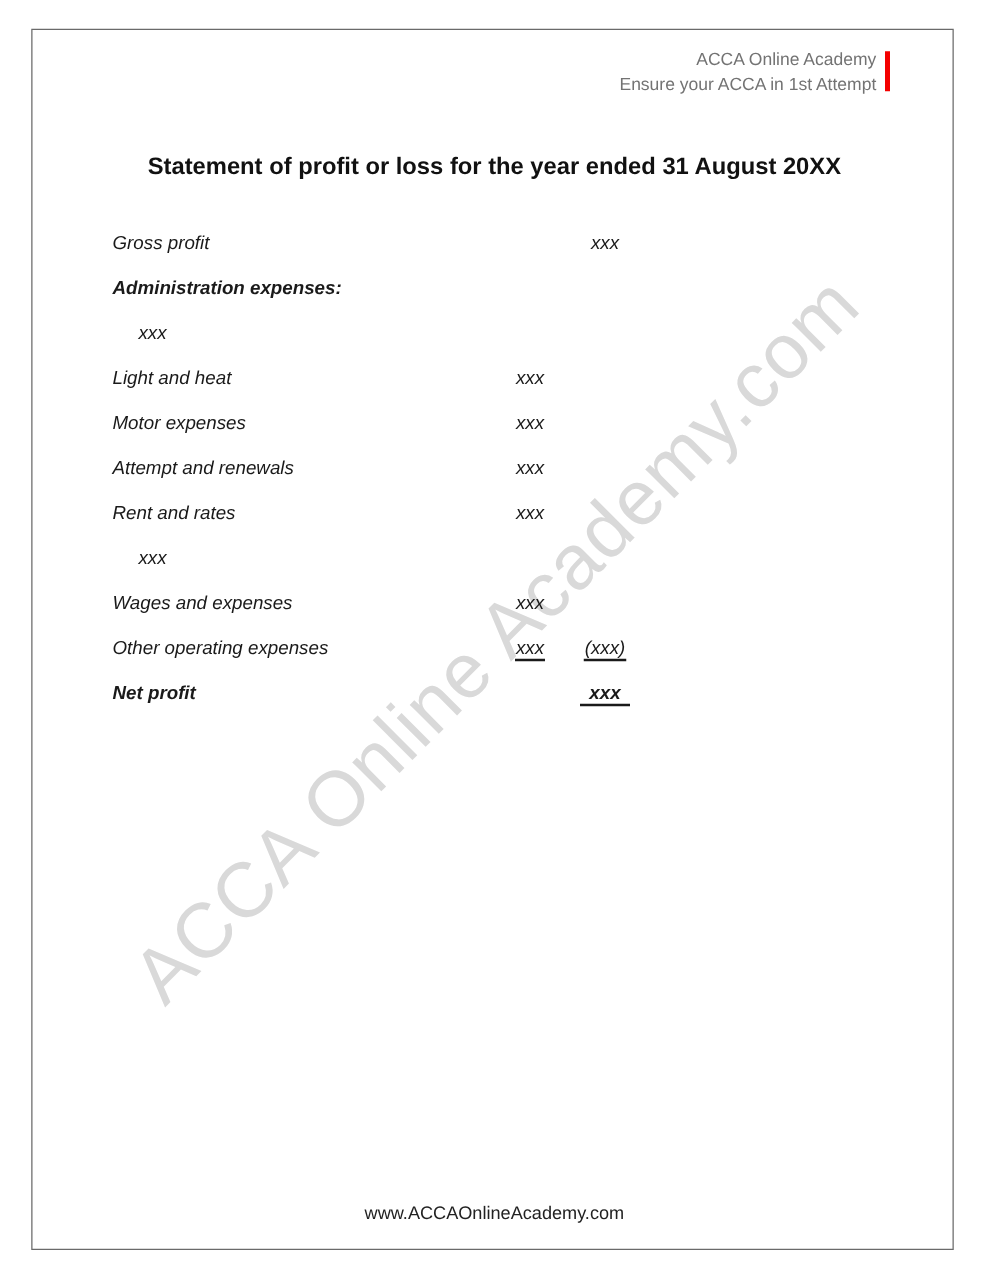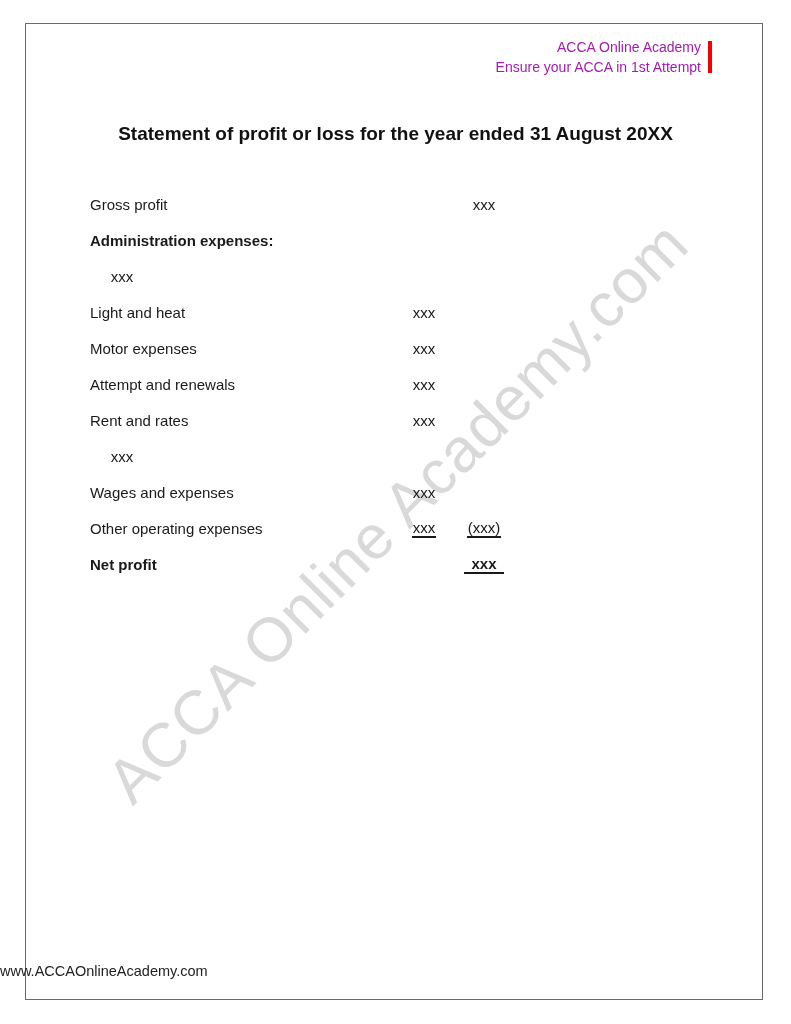--- a/index.html
+++ b/index.html
@@ -28,48 +28,48 @@
     font-size: 62px; letter-spacing: 1px;
     color: #d9d9d9; white-space: nowrap;
     z-index: 0; user-select: none;
   }
   .content { position: absolute; left: 0; top: 0; width: 791px; height: 1024px; z-index: 1; }
   .header {
     position: absolute; top: 37px; right: 79px;
     display: flex; align-items: center;
   }
   .header-text {
-    text-align: right; font-size: 14px; line-height: 20px; color: #a21caf;
+    text-align: right; font-size: 14px; line-height: 20px; color: #737373;
   }
   .header-bar {
     width: 4px; height: 32px; margin-left: 7px;
     background: #f40000;
   }
   .doc-title {
     position: absolute; top: 123px; left: 0; width: 791px;
     text-align: center; font-size: 19px; font-weight: 700; color: #111;
   }
   .rows {
     position: absolute; left: 90px; top: 186px; width: 430px;
   }
   .row {
-    display: flex; align-items: center; height: 36px; font-size: 15px;
+    display: flex; height: 36px; font-size: 15px; font-style: italic;
   }
   .lbl { width: 302px; }
   .c2 { width: 64px; text-align: center; }
   .c3 { width: 56px; text-align: center; }
   .b { font-weight: 700; }
   .ul { border-bottom: 2px solid #1a1a1a; padding: 0 1px; line-height: 1.15; }
   .total {
     font-weight: 700; border-bottom: 2px solid #1a1a1a;
     padding: 0 7px; line-height: 1.15;
   }
   .footer {
     position: absolute; top: 963px; left: 0; width: 791px;
-    font-size: 14.5px; color: #222;
+    text-align: center; font-size: 14.5px; color: #222;
   }
 </style>
 </head>
 <body>
 
 <div class="page">
 
   <div class="watermark">ACCA Online Academy.com</div>
 
   <div class="frame"></div>

